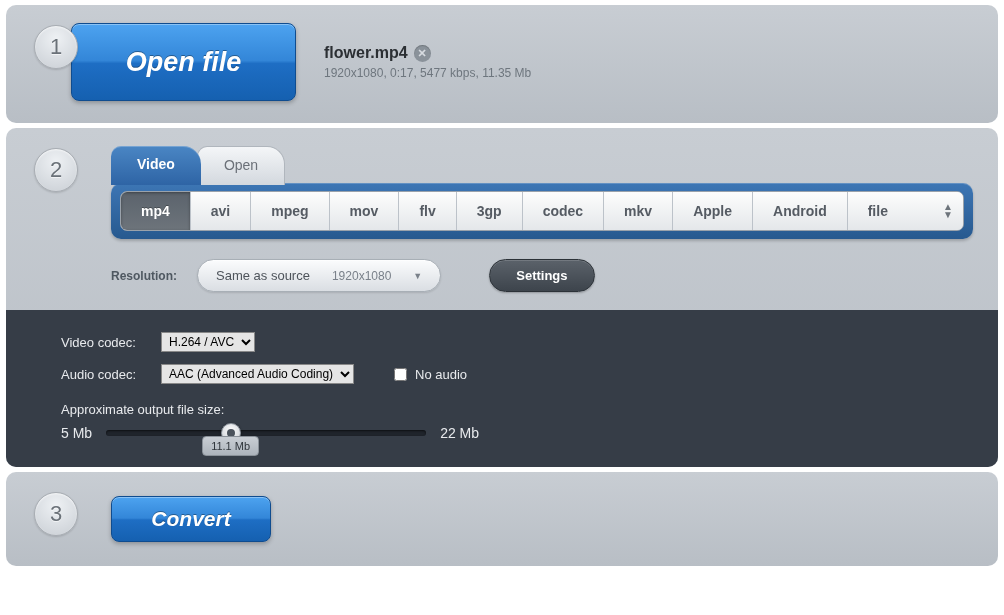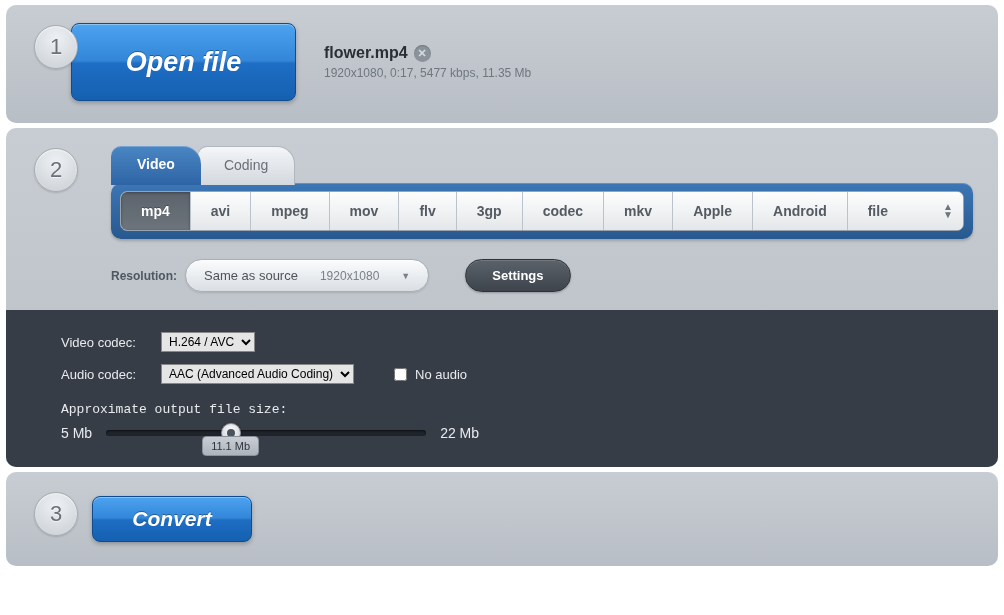--- a/index.html
+++ b/index.html
@@ -43,21 +43,21 @@
   font-weight: bold;
   font-style: italic;
   text-shadow: 0 -1px 0 rgba(0,0,0,0.35);
   box-shadow: inset 0 1px 0 rgba(255,255,255,0.35), 0 2px 4px rgba(0,0,0,0.25);
   cursor: pointer;
   display: flex;
   align-items: center;
   justify-content: center;
 }
 .btn-open { width: 225px; height: 78px; font-size: 27px; }
-.btn-convert { width: 160px; height: 46px; font-size: 21px; margin-left: 56px; }
+.btn-convert { width: 160px; height: 46px; font-size: 21px; margin-left: 75px; }
 .file-info { color: #333; }
 .file-name-row { display: flex; align-items: center; gap: 6px; margin-bottom: 4px; }
 .file-name { font-size: 16px; font-weight: bold; color: #2b2f33; }
 .close-icon {
   width: 17px; height: 17px; border-radius: 50%;
   background: #8a929a;
   color: #d7dbe0;
   display: flex; align-items: center; justify-content: center;
   font-size: 11px; font-weight: bold;
   cursor: pointer;
@@ -117,21 +117,21 @@
 }
 .seg-btn.selected {
   background: linear-gradient(to bottom, #5b636c, #6d747b);
   color: #fff;
   text-shadow: 0 -1px 0 rgba(0,0,0,0.3);
   box-shadow: inset 0 1px 3px rgba(0,0,0,0.35);
 }
 .seg-more { flex: 1; display: flex; align-items: center; justify-content: space-between; padding-right: 10px; border-right: none; }
 .updown-icon { font-size: 10px; line-height: 8px; color: #6d747b; display: flex; flex-direction: column; }
 
-.res-row { margin-left: 75px; margin-top: 20px; display: flex; align-items: center; gap: 8px; }
+.res-row { margin-left: 75px; margin-top: 20px; display: flex; align-items: center; gap: 20px; }
 .res-label { font-size: 12px; font-weight: bold; color: #4f5861; }
 .res-select {
   background: linear-gradient(to bottom, #fbfcfd, #dadee3);
   border: 1px solid #a8afb6;
   border-radius: 20px;
   padding: 8px 18px;
   display: flex; align-items: center; gap: 22px;
   cursor: pointer;
   box-shadow: inset 0 1px 0 rgba(255,255,255,0.6), 0 1px 2px rgba(0,0,0,0.12);
 }
@@ -160,21 +160,21 @@
 .codec-label { width: 90px; }
 .codec-select {
   background: #e5e5e5;
   border: 1px solid #888;
   font-size: 12px;
   padding: 1px 3px;
   color: #000;
 }
 .noaudio { display: flex; align-items: center; gap: 8px; margin-left: 30px; }
 .noaudio input { cursor: pointer; }
-.approx-label { margin-top: 18px; margin-bottom: 8px; font-family: Liberation Mono, monospace; }
+.approx-label { margin-top: 18px; margin-bottom: 8px; }
 .slider-row { display: flex; align-items: center; gap: 14px; position: relative; }
 .slider-min, .slider-max { font-size: 14px; }
 .slider-track {
   width: 320px; height: 6px;
   background: #1f242b;
   border-radius: 3px;
   position: relative;
   box-shadow: inset 0 1px 2px rgba(0,0,0,0.6);
 }
 .slider-thumb {
@@ -225,21 +225,21 @@
       <div class="file-meta">1920x1080, 0:17, 5477 kbps, 11.35 Mb</div>
     </div>
   </div>
 </div>
 
 <div class="panel panel2">
   <div class="p2-top">
     <div class="step-num">2</div>
     <div class="tabs-row">
       <div class="tab tab-active">Video</div>
-      <div class="tab tab-inactive">Coding</div>
+      <div class="tab tab-inactive">Open</div>
     </div>
     <div class="format-bar">
       <div class="format-seg">
         <div class="seg-btn selected">mp4</div>
         <div class="seg-btn">avi</div>
         <div class="seg-btn">mpeg</div>
         <div class="seg-btn">mov</div>
         <div class="seg-btn">flv</div>
         <div class="seg-btn">3gp</div>
         <div class="seg-btn">codec</div>

